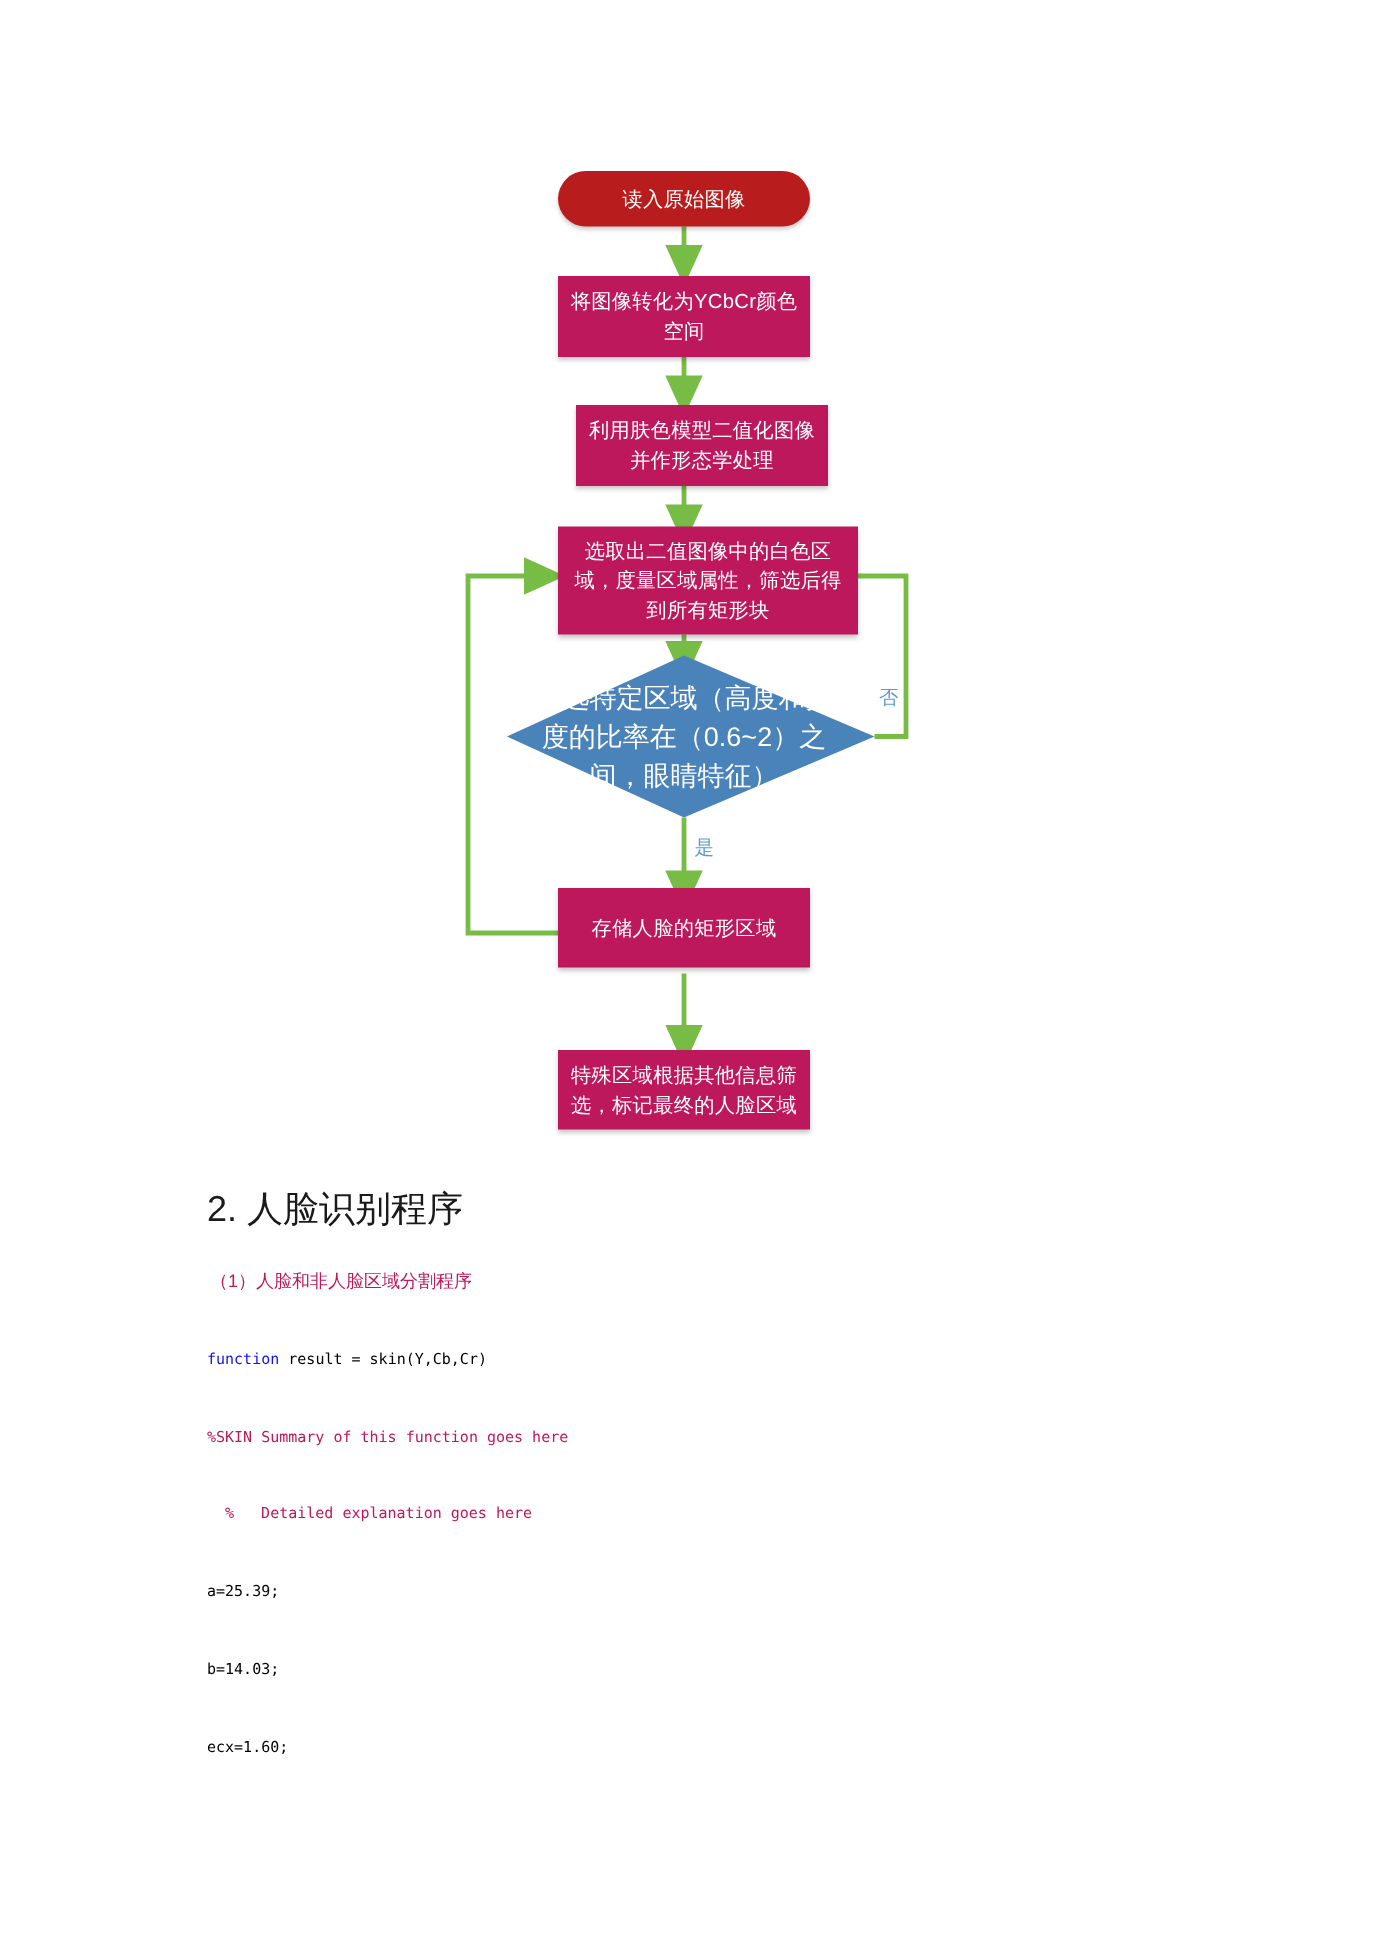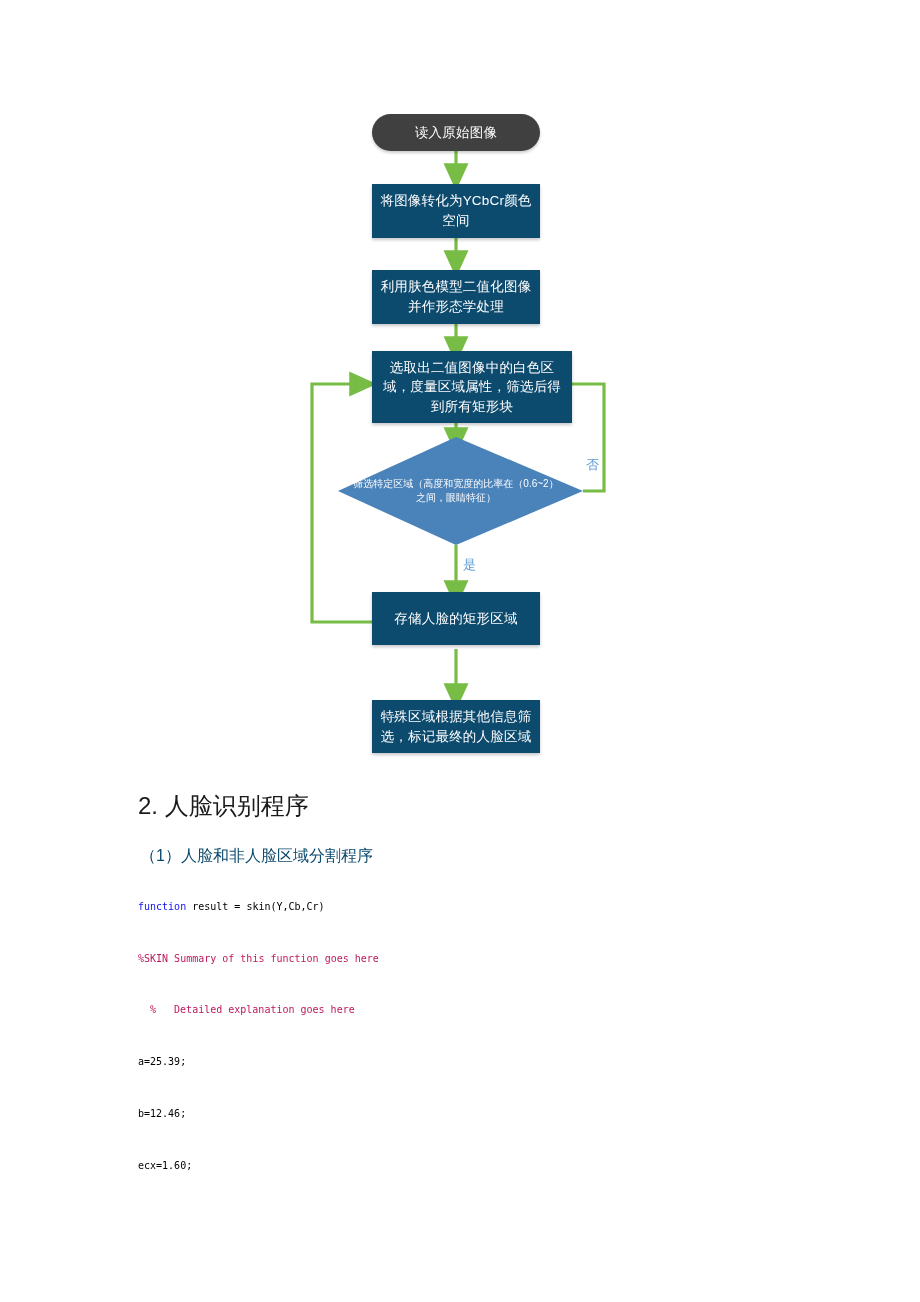--- a/index.html
+++ b/index.html
@@ -41,37 +41,37 @@
     text-align: center;
     color: #ffffff;
     font-size: 13.5px;
     line-height: 1.45;
     letter-spacing: 0.2px;
     padding: 2px 6px;
     z-index: 3;
   }
 
   .node-terminal {
-    background: #404040;
+    background: #b91c1c;
     border-radius: 20px;
     box-shadow: 0 2px 3px rgba(0,0,0,0.20);
   }
   .node-process {
-    background: #0c4a6e;
+    background: #be185d;
     box-shadow: 0 2px 3px rgba(0,0,0,0.22);
   }
 
   .node-decision-label {
     position: absolute;
     display: flex;
     align-items: center;
     justify-content: center;
     text-align: center;
     color: #ffffff;
-    font-size: 10px;
+    font-size: 18px;
     line-height: 1.45;
     z-index: 4;
     pointer-events: none;
   }
 
   .branch-label {
     position: absolute;
     color: #5b9bd5;
     font-size: 13px;
     z-index: 5;
@@ -85,22 +85,22 @@
     width: 920px;
   }
   .heading {
     position: absolute;
     font-size: 24px;
     color: #1a1a1a;
     white-space: pre;
   }
   .subheading {
     position: absolute;
-    font-size: 16px;
-    color: #0c4a6e;
+    font-size: 12px;
+    color: #be185d;
     white-space: pre;
   }
   .code-line {
     position: absolute;
     font-family: "DejaVu Sans Mono", "Liberation Mono", monospace;
     font-size: 10px;
     white-space: pre;
   }
   .code-line.plain { color: #000000; }
   .code-line.comment { color: #be185d; }
@@ -141,21 +141,21 @@
   </svg>
 
   <div class="node node-terminal" style="left:372px; top:114px; width:168px; height:37px;">
     <span>读入原始图像</span>
   </div>
 
   <div class="node node-process" style="left:372px; top:184px; width:168px; height:54px;">
     <span>将图像转化为YCbCr颜色空间</span>
   </div>
 
-  <div class="node node-process" style="left:372px; top:270px; width:168px; height:54px;">
+  <div class="node node-process" style="left:384px; top:270px; width:168px; height:54px;">
     <span>利用肤色模型二值化图像并作形态学处理</span>
   </div>
 
   <div class="node node-process" style="left:372px; top:351px; width:200px; height:72px;">
     <span>选取出二值图像中的白色区域，度量区域属性，筛选后得到所有矩形块</span>
   </div>
 
   <div class="node-decision-label" style="left:351px; top:466px; width:210px; height:50px;">
     <span>筛选特定区域（高度和宽度的比率在（0.6~2）之间，眼睛特征）</span>
   </div>
@@ -180,17 +180,17 @@
   <div class="subheading" style="left:140px; top:71px;">（1）人脸和非人脸区域分割程序</div>
 
   <div class="code-line plain" style="left:138px; top:126px;"><span class="kw">function</span><span> result = skin(Y,Cb,Cr)</span></div>
 
   <div class="code-line comment" style="left:138px; top:178px;">%SKIN Summary of this function goes here</div>
 
   <div class="code-line comment" style="left:122px; top:229px;margin-left:28px;">%   Detailed explanation goes here</div>
 
   <div class="code-line plain" style="left:138px; top:281px;">a=25.39;</div>
 
-  <div class="code-line plain" style="left:138px; top:333px;">b=12.46;</div>
+  <div class="code-line plain" style="left:138px; top:333px;">b=14.03;</div>
 
   <div class="code-line plain" style="left:138px; top:385px;">ecx=1.60;</div>
 
 </div>
 
 </body></html>

